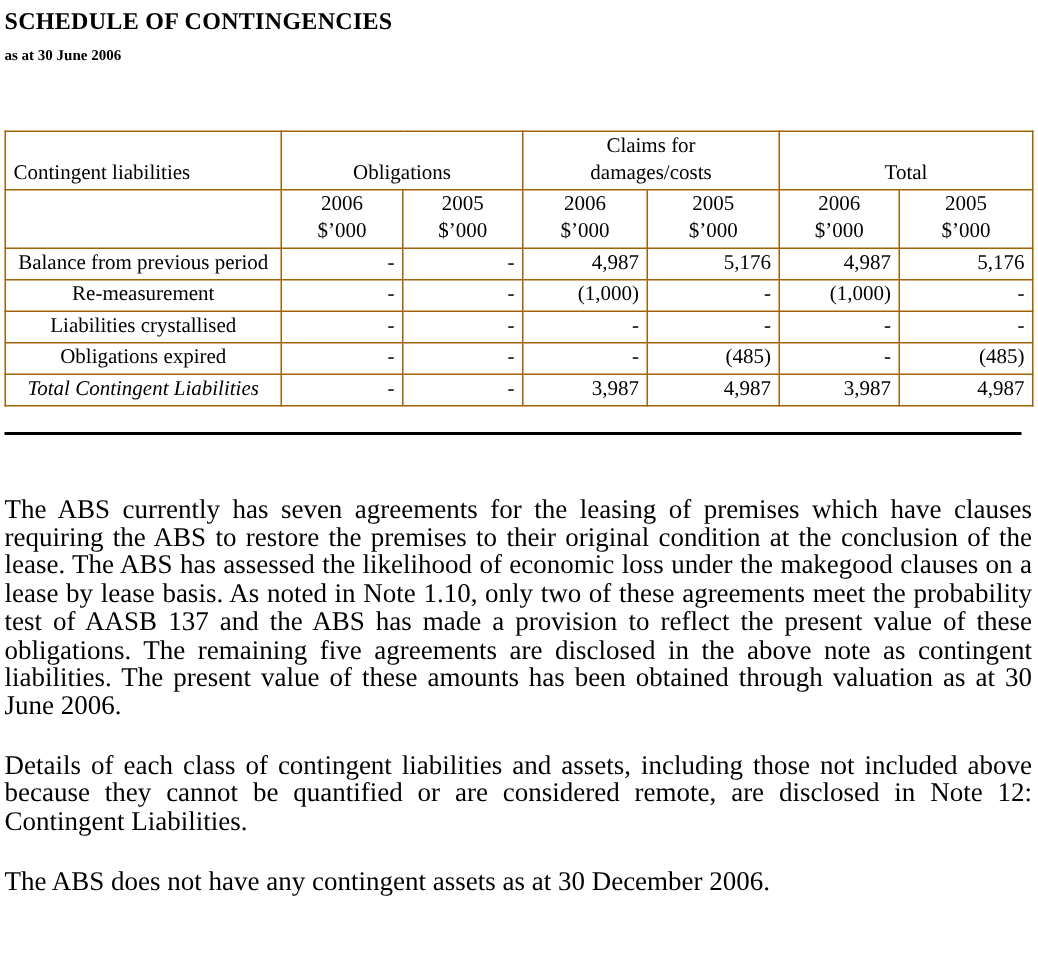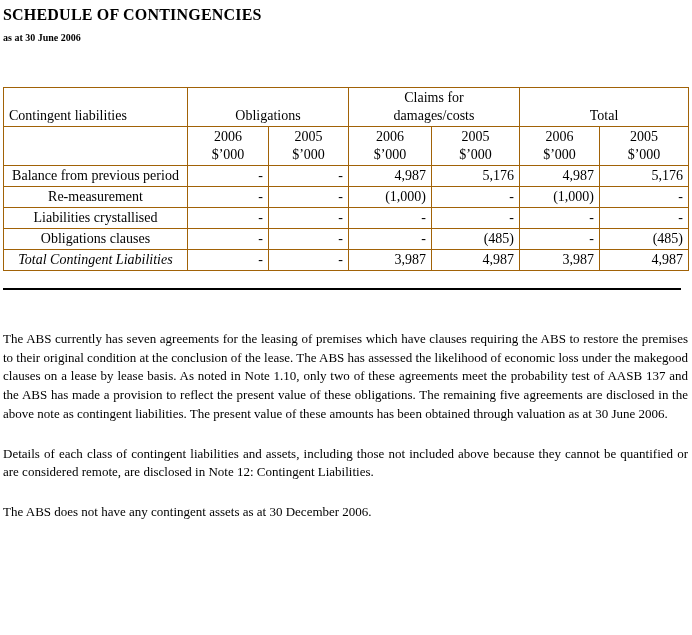--- a/index.html
+++ b/index.html
@@ -69,21 +69,21 @@
     font-weight: bold;
     font-style: italic;
   }
   .end-rule {
     border: none;
     border-top: 2px solid #000000;
     width: 678px;
     margin: 17px 0 0 0;
   }
   .body-text p {
-    font-size: 13px;
+    font-size: 18px;
     line-height: 18.7px;
     text-align: justify;
     margin: 21px 0 0 0;
     width: 685px;
   }
   .body-text p.first {
     margin-top: 40px;
   }
 </style>
 </head>
@@ -161,21 +161,21 @@
       <tr>
         <td class="lbl">Liabilities crystallised</td>
         <td class="val">-</td>
         <td class="val">-</td>
         <td class="val">-</td>
         <td class="val">-</td>
         <td class="val">-</td>
         <td class="val">-</td>
       </tr>
       <tr>
-        <td class="lbl">Obligations clauses</td>
+        <td class="lbl">Obligations expired</td>
         <td class="val">-</td>
         <td class="val">-</td>
         <td class="val">-</td>
         <td class="val">(485)</td>
         <td class="val">-</td>
         <td class="val">(485)</td>
       </tr>
       <tr>
         <td class="lbl total-lbl">Total Contingent Liabilities</td>
         <td class="val">-</td>

